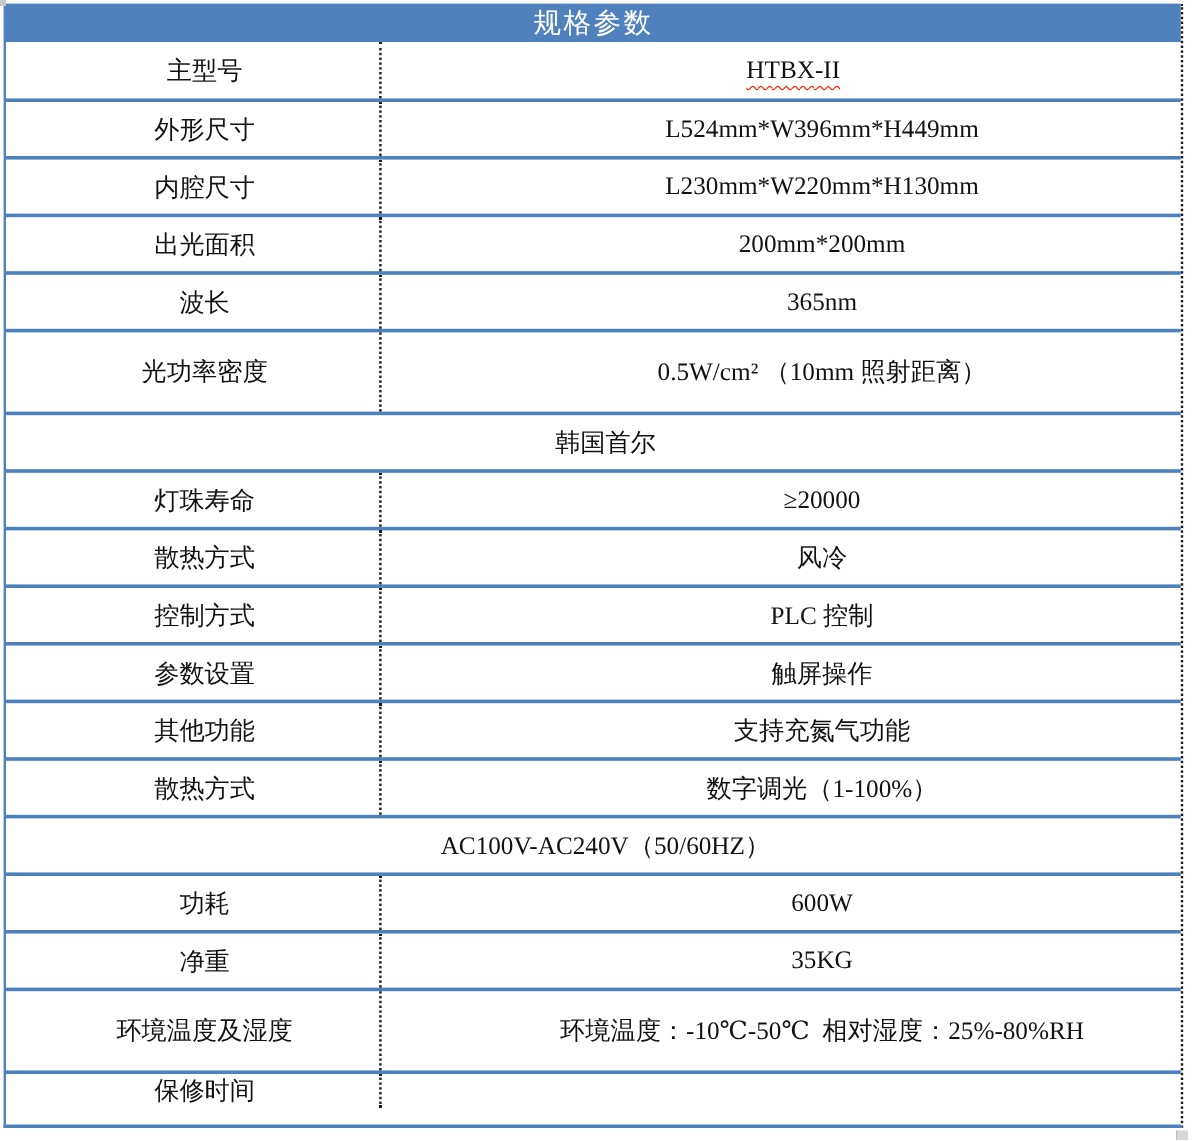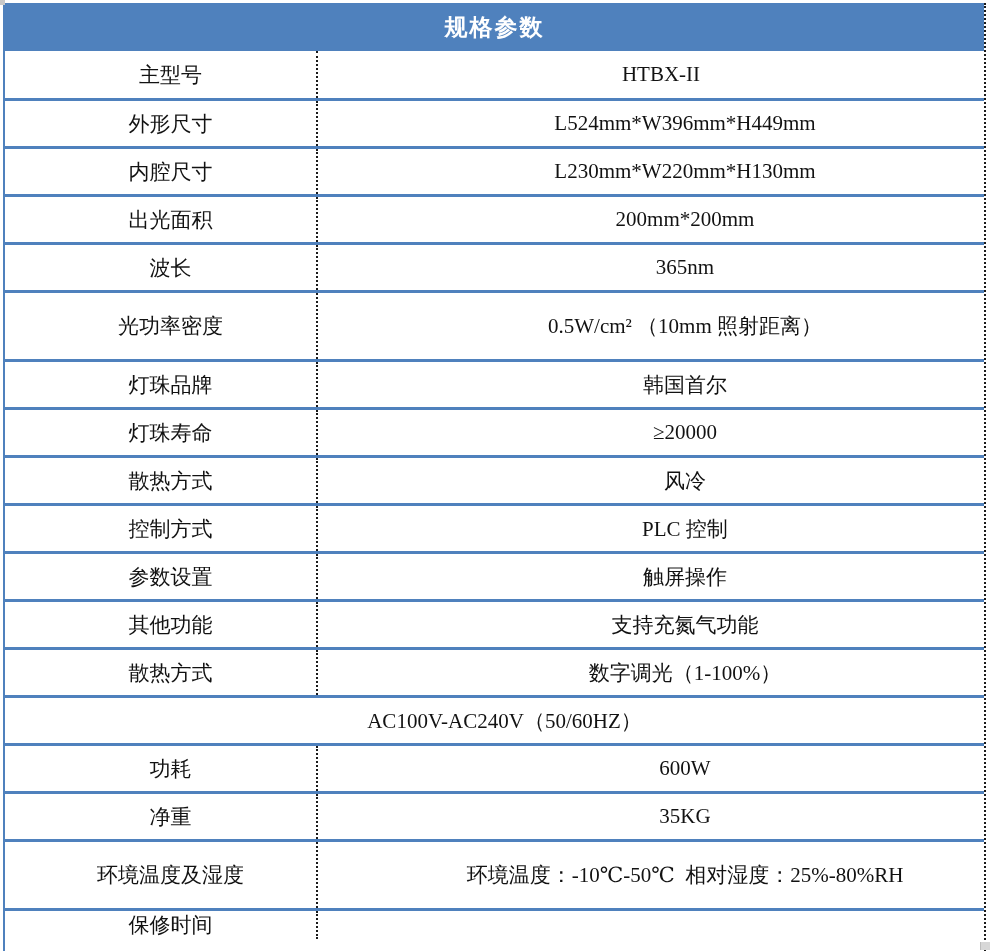--- a/index.html
+++ b/index.html
@@ -15,25 +15,25 @@
     position: absolute;
     left: 3px;
     top: 3px;
     width: 983px;
     border-left: 2px solid #4f81bd;
     border-right: 2px dotted #1a1a1a;
     border-bottom: 3px solid #4f81bd;
     box-sizing: border-box;
   }
   .table-header {
-    height: 48px;
+    height: 32px;
     background: #4f81bd;
     color: #ffffff;
     font-size: 23px;
-    font-weight: bold;
+    font-weight: normal;
     letter-spacing: 2px;
     display: flex;
     align-items: center;
     justify-content: center;
   }
   .rows {}
   .row {
     display: flex;
     align-items: stretch;
     height: 45px;
@@ -53,20 +53,21 @@
     padding-left: 20px;
   }
   .cell.label {
     width: 313px;
     border-right: 2px dotted #1a1a1a;
     box-sizing: border-box;
     flex: none;
   }
   .cell.value { flex: 1; }
   .wavy {
+    text-decoration: underline;
     text-decoration-style: wavy;
     text-decoration-color: #ff1a00;
     text-decoration-thickness: 1px;
     text-underline-offset: 6px;
   }
   .artifact-tl {
     position: absolute; left: 0; top: 0;
     width: 5px; height: 5px; background: #c9c9c9;
   }
   .artifact-br {
@@ -105,21 +106,20 @@
     <div class="cell label">波长</div>
     <div class="cell value">365nm</div>
   </div>
 
   <div class="row">
     <div class="cell label">光功率密度</div>
     <div class="cell value">0.5W/cm² （10mm 照射距离）</div>
   </div>
 
   <div class="row">
-    <div class="cell label">灯珠品牌</div>
     <div class="cell value">韩国首尔</div>
   </div>
 
   <div class="row">
     <div class="cell label">灯珠寿命</div>
     <div class="cell value">≥20000</div>
   </div>
 
   <div class="row">
     <div class="cell label">散热方式</div>

